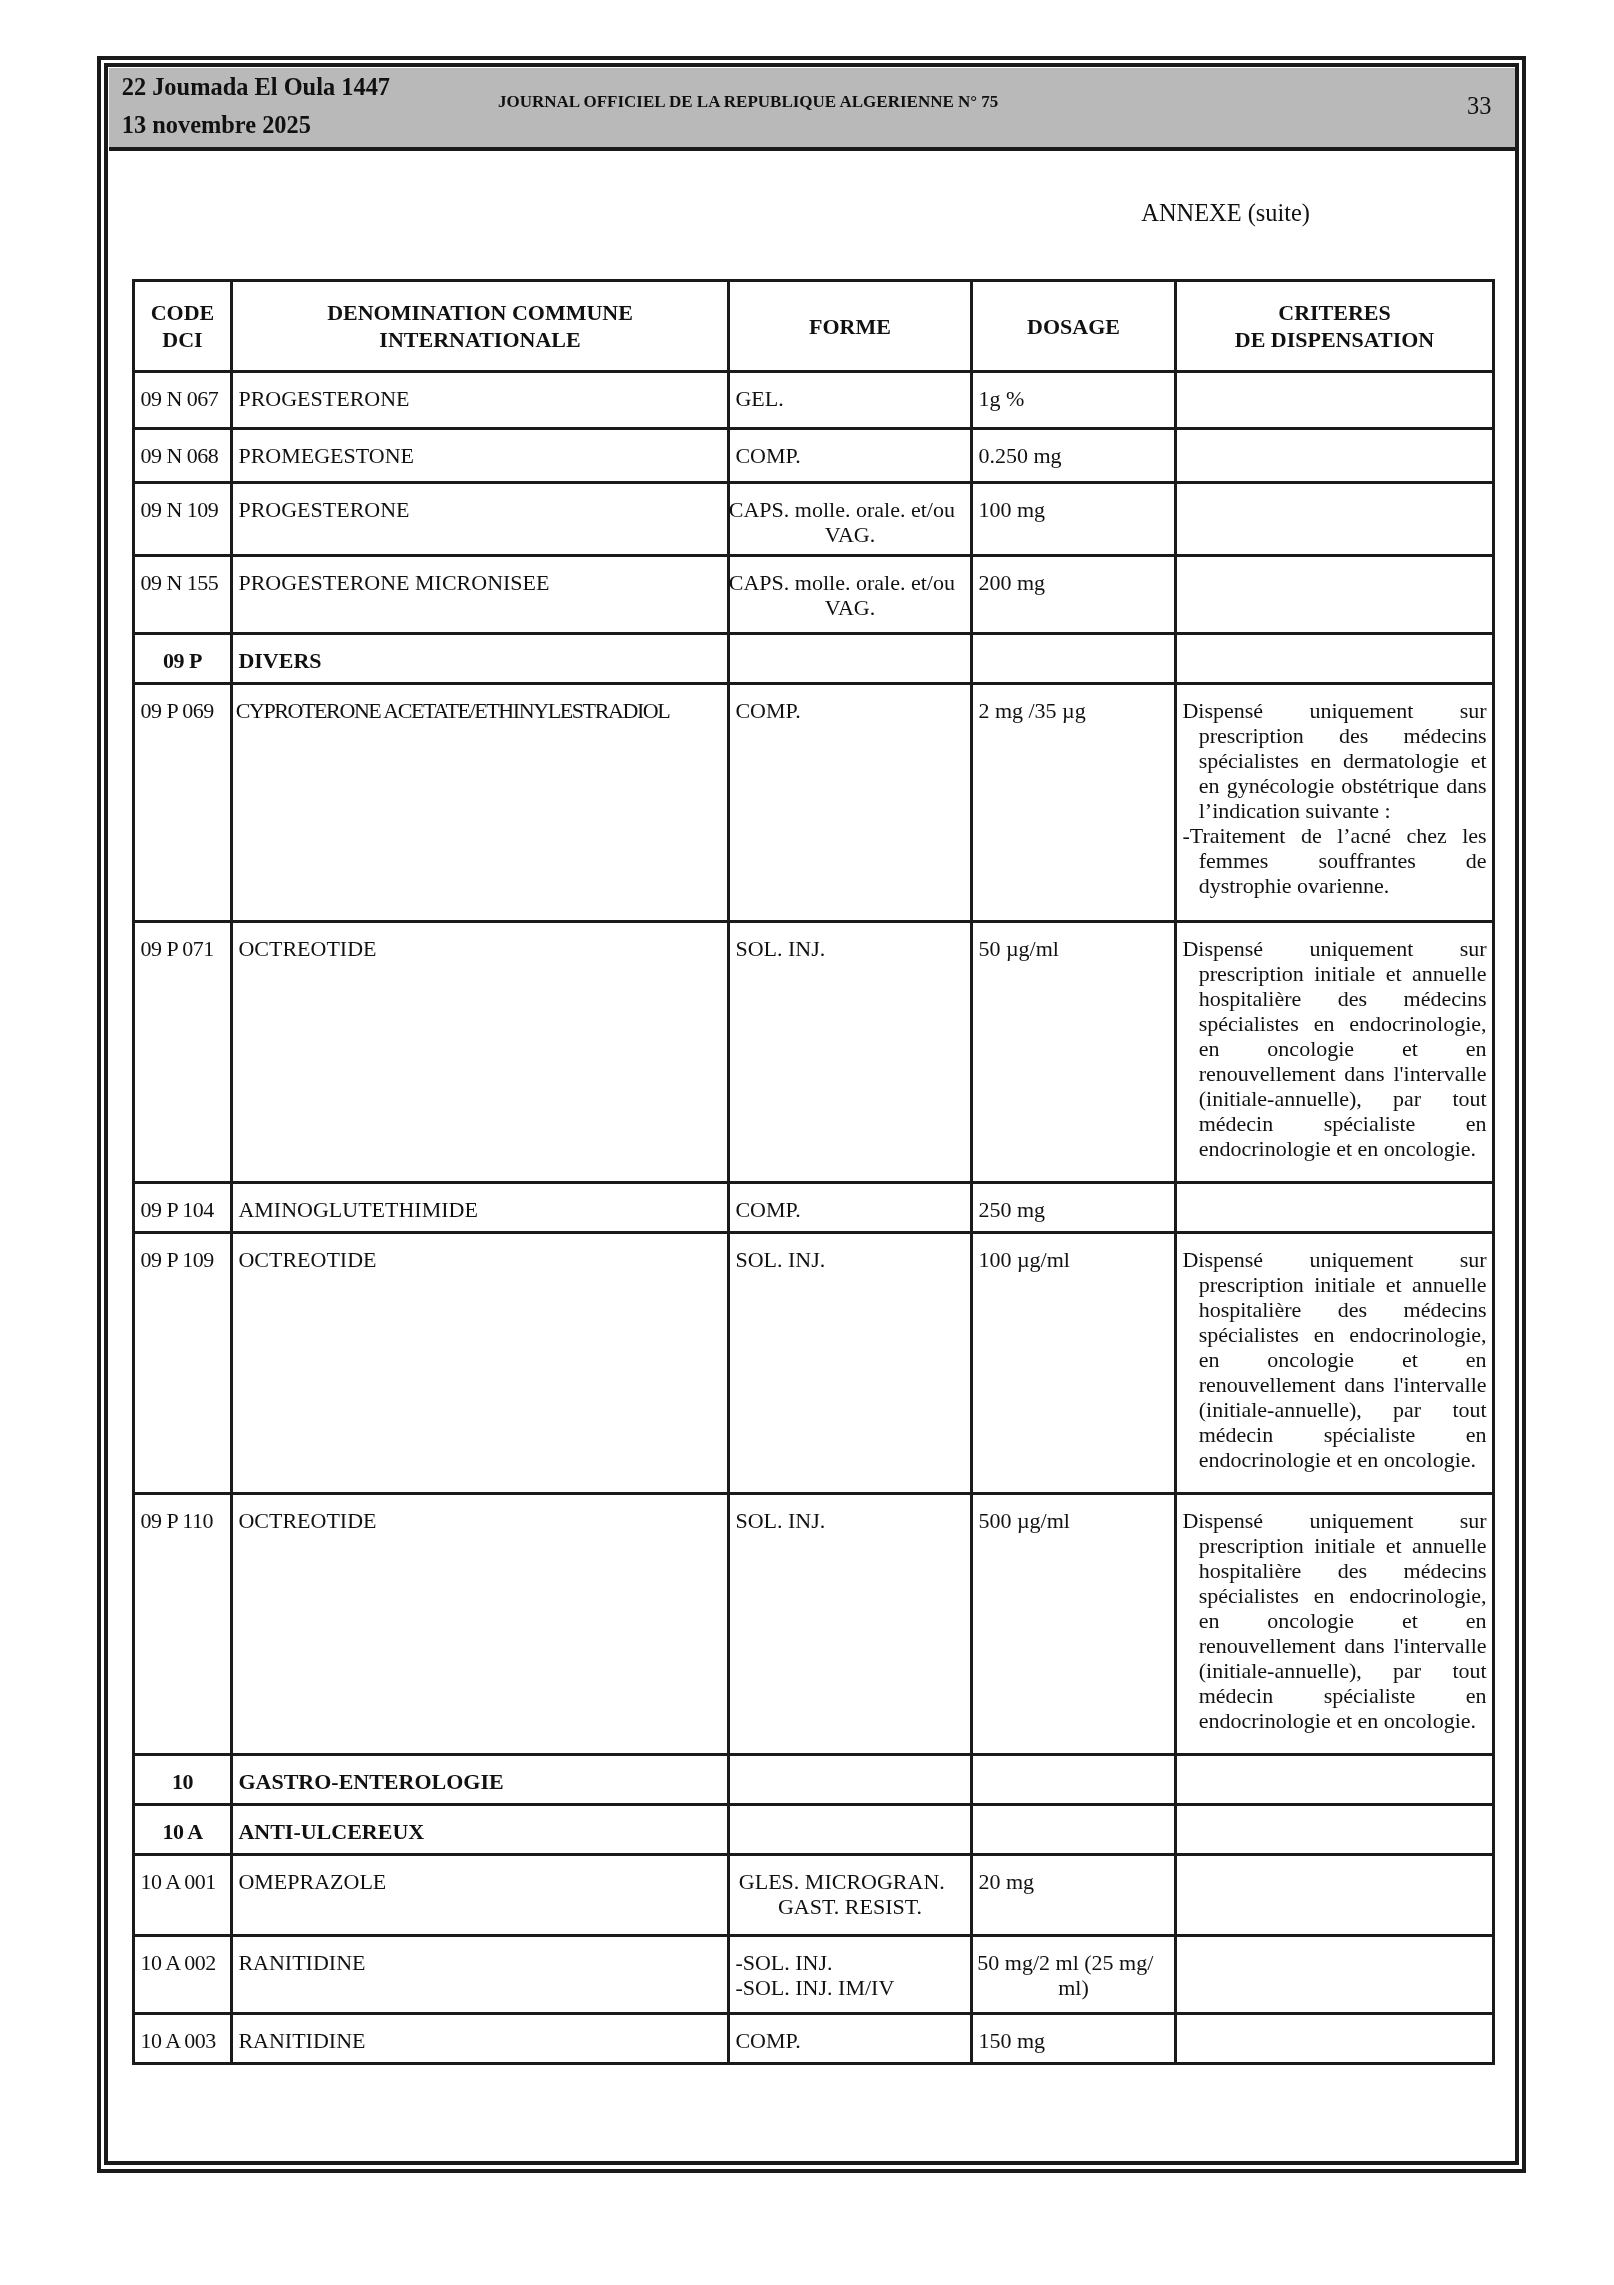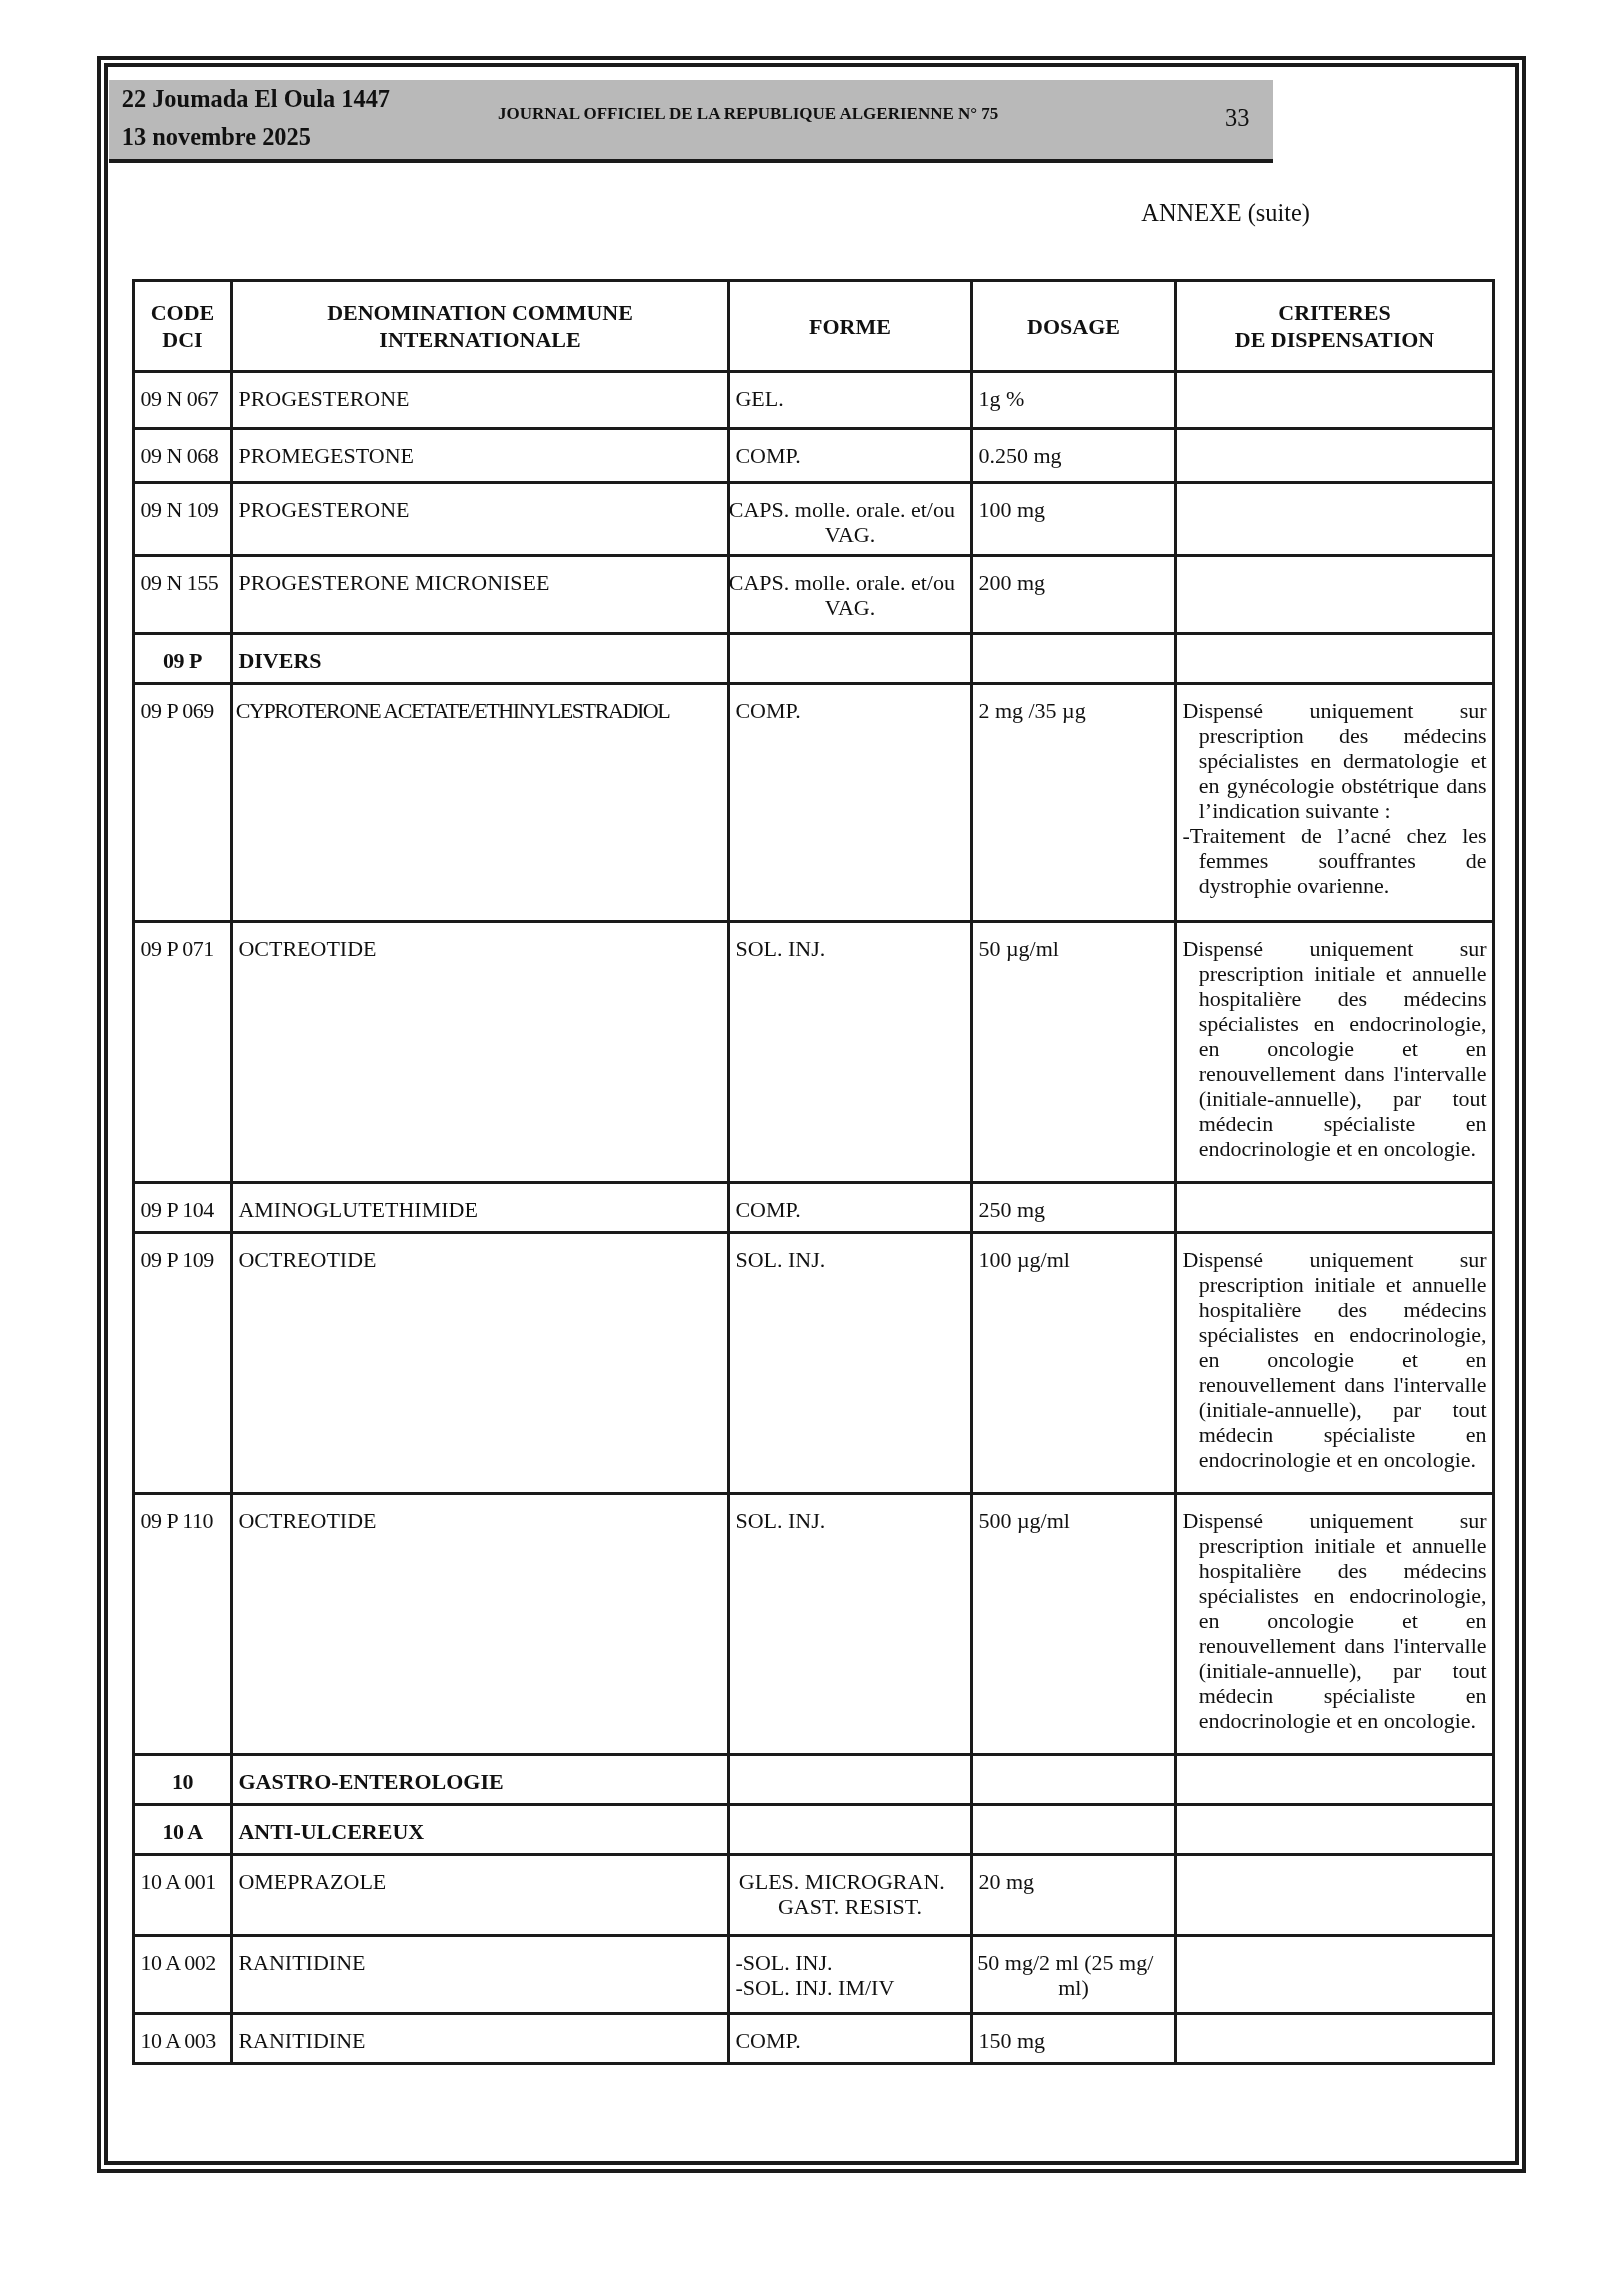--- a/index.html
+++ b/index.html
@@ -1,19 +1,19 @@
 <!DOCTYPE html>
 <html style="font-size:14.5px"><head>
 <meta charset="utf-8">
 <style>
   html, body { margin: 0; padding: 0; background: #ffffff; }
   body { width: 1615px; height: 2285px; position: relative; font-family: "Liberation Serif", "DejaVu Serif", serif; color: #111; }
   .frame-outer { position: absolute; left: 97px; top: 56px; width: 1429px; height: 2117px; border: 4.5px solid #1a1a1a; box-sizing: border-box; }
   .frame-inner { position: absolute; left: 104px; top: 63px; width: 1415px; height: 2102px; border: 4.5px solid #1a1a1a; box-sizing: border-box; }
-  .header-bar { position: absolute; left: 109px; top: 80px; width: 1164px; height: 83px; background: #b9b9b9; border-bottom: 4.5px solid #1a1a1a; box-sizing: border-box; }
+  .header-bar { position: absolute; left: 109px; top: 68px; width: 1406px; height: 83px; background: #b9b9b9; border-bottom: 4.5px solid #1a1a1a; box-sizing: border-box; }
   .hdr-date { position: absolute; left: 12.7px; font-weight: bold; font-size: 24.4px; line-height: 27px; }
   .hdr-date.l1 { top: 5.4px; }
   .hdr-date.l2 { top: 43px; }
   .hdr-title { position: absolute; left: 389px; top: 24.4px; font-weight: bold; font-size: 17px; white-space: nowrap; }
   .hdr-page { position: absolute; right: 23.5px; top: 24.4px; font-weight: normal; font-size: 24.4px; }
   .annexe-title { position: absolute; left: 0; width: 1310px; top: 199px; text-align: right; font-size: 24.4px; }
 
   table.annexe { position: absolute; left: 132px; top: 279px; width: 1360px; border-collapse: collapse; table-layout: fixed; font-size: 22px; line-height: 25px; border-radius: 21px; }
   table.annexe td, table.annexe th { border: 3.6px solid #1a1a1a; vertical-align: top; padding: 12.7px 5.4px 0 5.4px; }
   table.annexe th { font-weight: bold; text-align: center; vertical-align: middle; padding: 7.2px 5.4px; font-size: 22px; line-height: 27px; }

